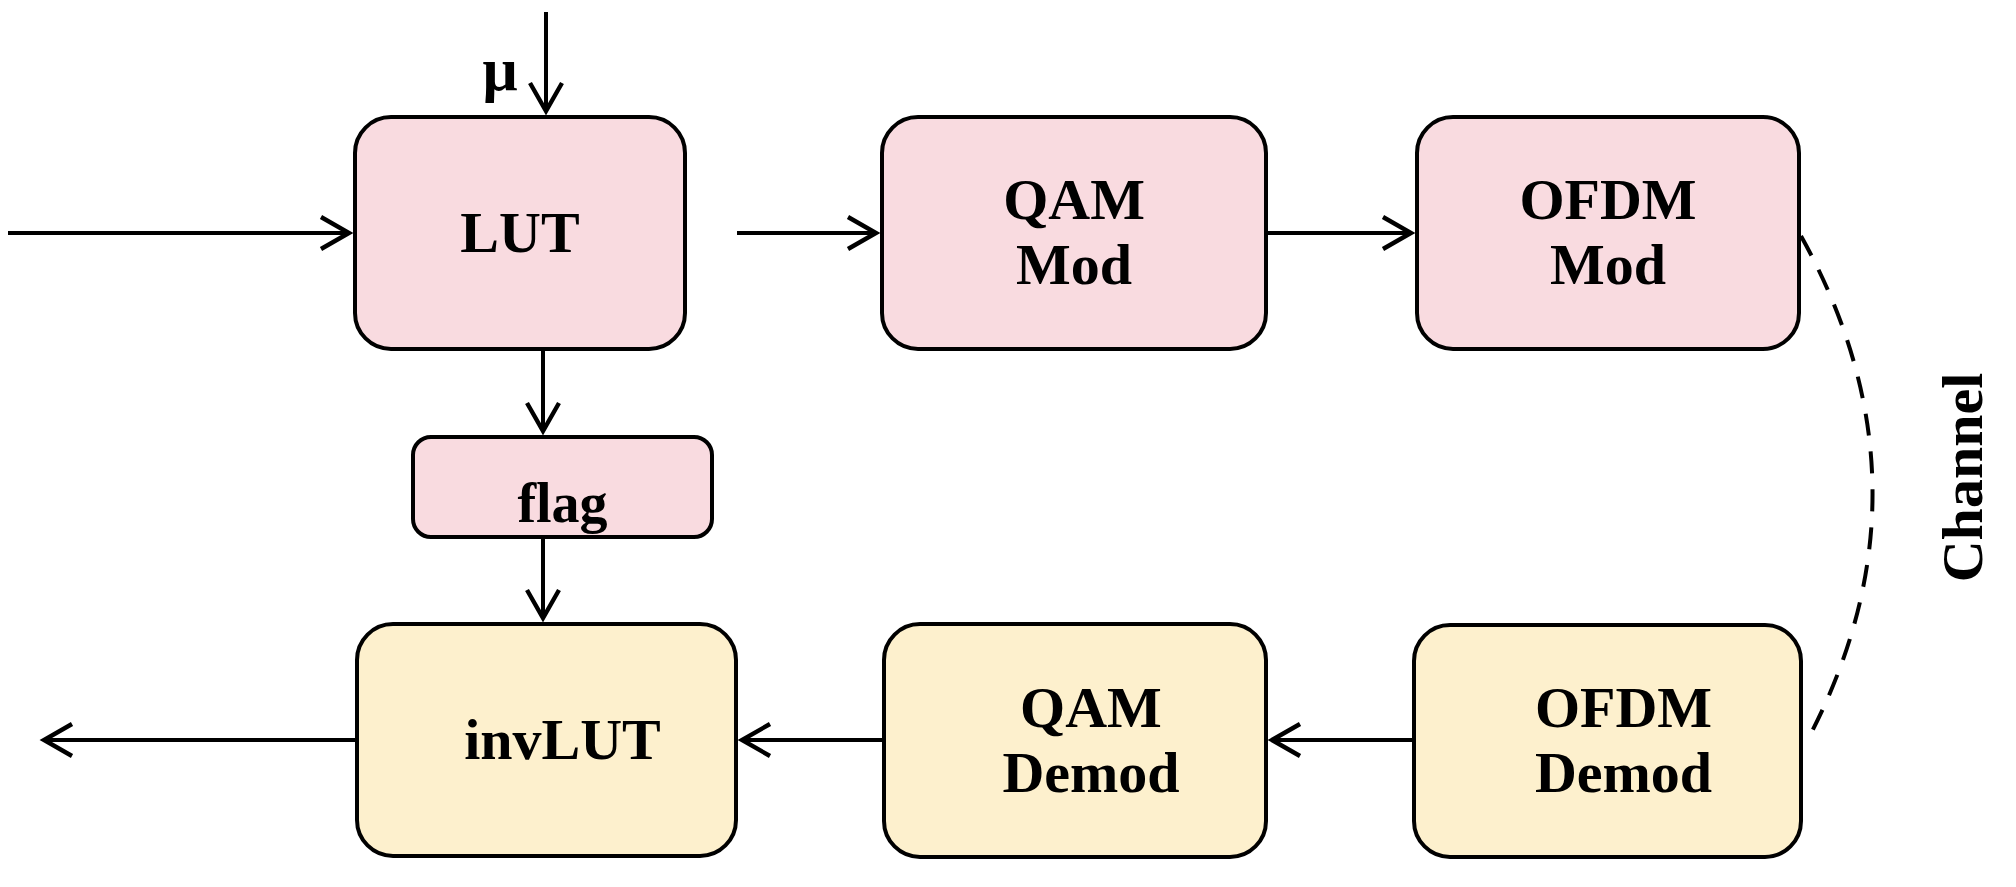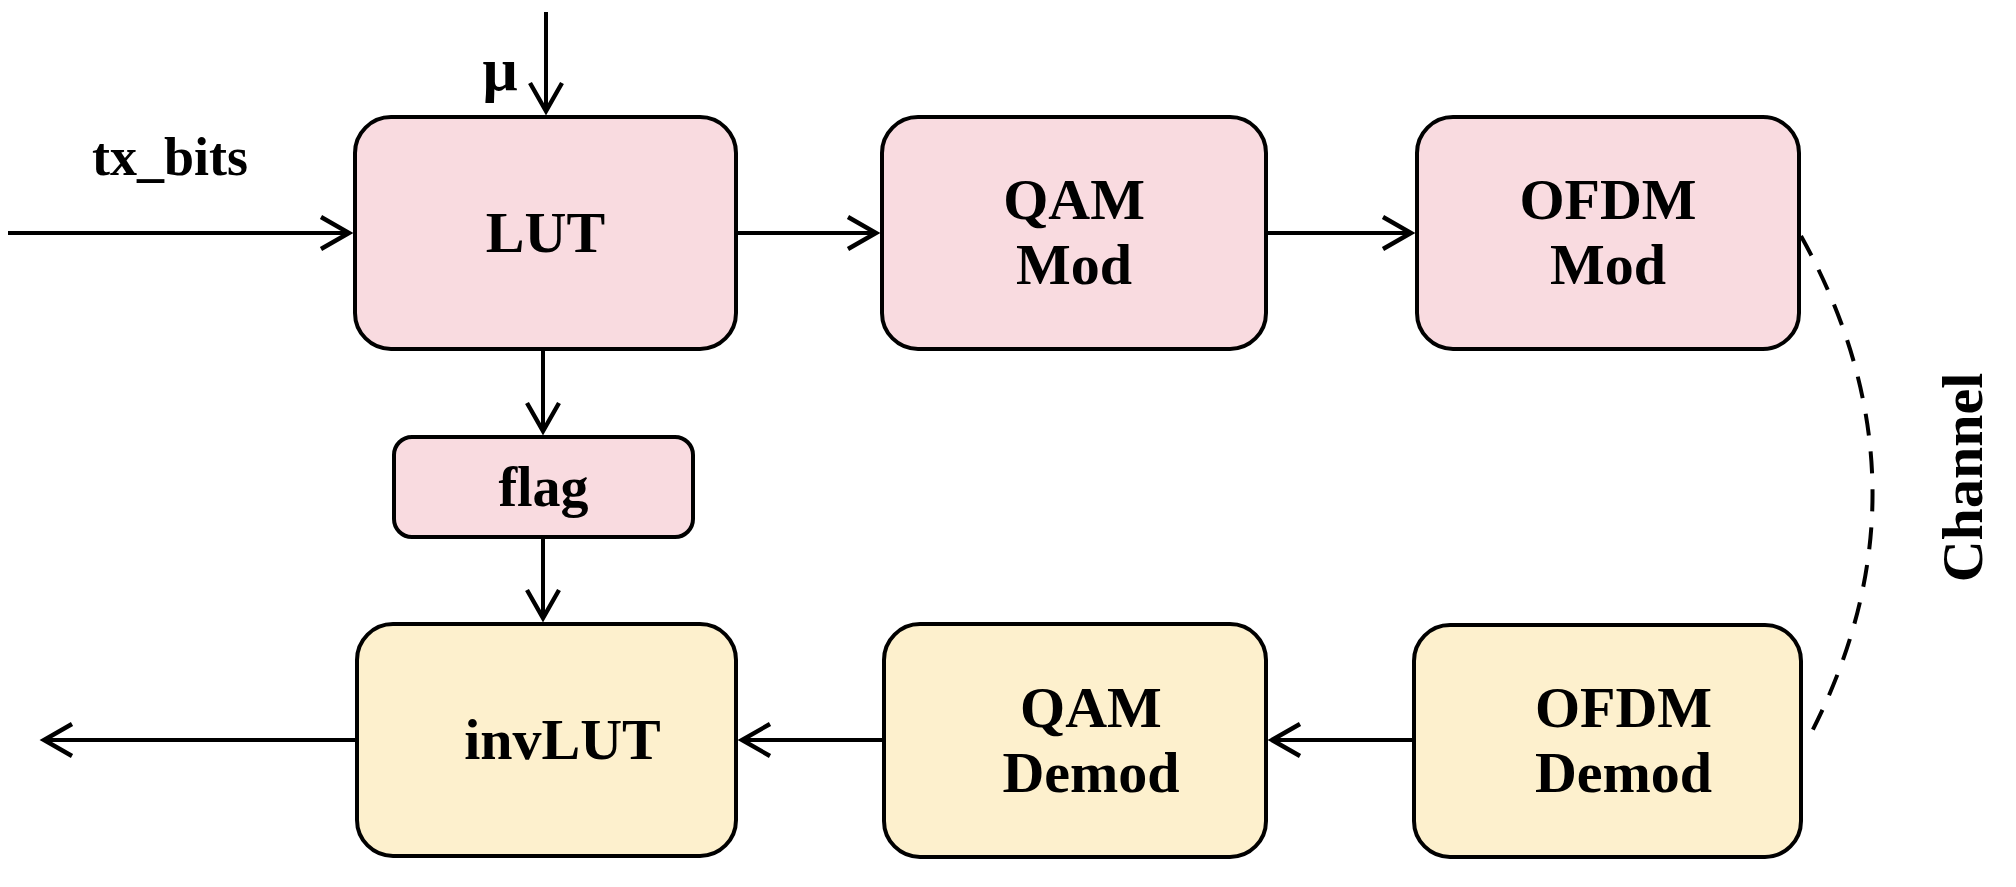--- a/index.html
+++ b/index.html
@@ -85,52 +85,51 @@
     <line class="wire" x1="737" y1="233" x2="876" y2="233" marker-end="url(#arrow)"></line>
     <line class="wire" x1="1268" y1="233" x2="1411" y2="233" marker-end="url(#arrow)"></line>
     <line class="wire" x1="543" y1="351" x2="543" y2="431" marker-end="url(#arrow)"></line>
     <line class="wire" x1="543" y1="539" x2="543" y2="618" marker-end="url(#arrow)"></line>
     <line class="wire" x1="1412" y1="740" x2="1272" y2="740" marker-end="url(#arrow)"></line>
     <line class="wire" x1="882" y1="740" x2="742" y2="740" marker-end="url(#arrow)"></line>
     <line class="wire" x1="355" y1="740" x2="44" y2="740" marker-end="url(#arrow)"></line>
     <path class="wire dashed" d="M 1801 236 Q 1941 488 1807 741"></path>
   </svg>
 
-  <div class="block mod" style="left:353px; top:115px; width:385px; height:236px;">
+  <div class="block mod" style="left:353px; top:115px; width:334px; height:236px;">
     <span>LUT</span>
   </div>
 
   <div class="block mod" style="left:880px; top:115px; width:388px; height:236px;">
     <span>QAM
 Mod</span>
   </div>
 
   <div class="block mod" style="left:1415px; top:115px; width:386px; height:236px;">
     <span>OFDM
 Mod</span>
   </div>
 
-  <div class="block mod flag-box" style="left:392px; top:435px; width:303px; height:104px;">
+  <div class="block mod flag-box" style="left:411px; top:435px; width:303px; height:104px;align-items:flex-end;">
     <span>flag</span>
   </div>
 
   <div class="block demod" style="left:355px; top:622px; width:383px; height:236px;">
     <span>invLUT</span>
   </div>
 
   <div class="block demod" style="left:882px; top:622px; width:386px; height:237px;">
     <span>QAM
 Demod</span>
   </div>
 
   <div class="block demod" style="left:1412px; top:623px; width:391px; height:236px;">
     <span>OFDM
 Demod</span>
   </div>
 
-  <div class="sig" style="left:20px; top:126px; width:300px;">tx_bits</div>
 
 
   <div class="sig mu" style="left:450px; top:34px; width:100px;">μ</div>
 
   <div class="sig channel" style="left:1812px; top:444px;">Channel</div>
 
 </div>
 
 </body></html>

